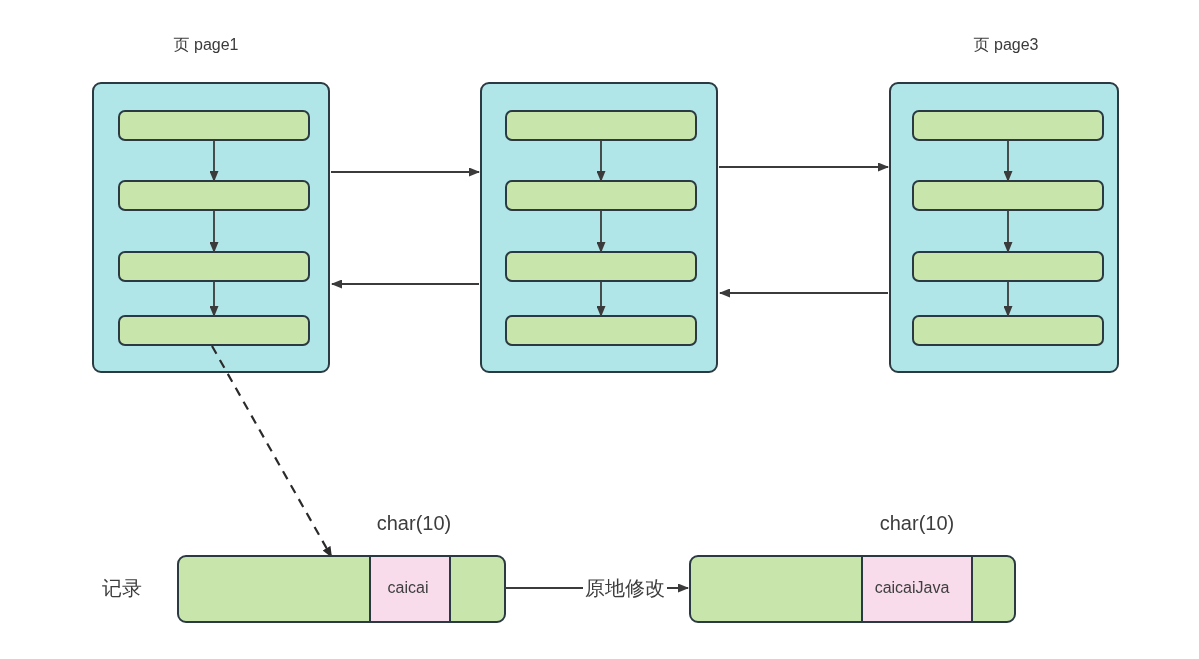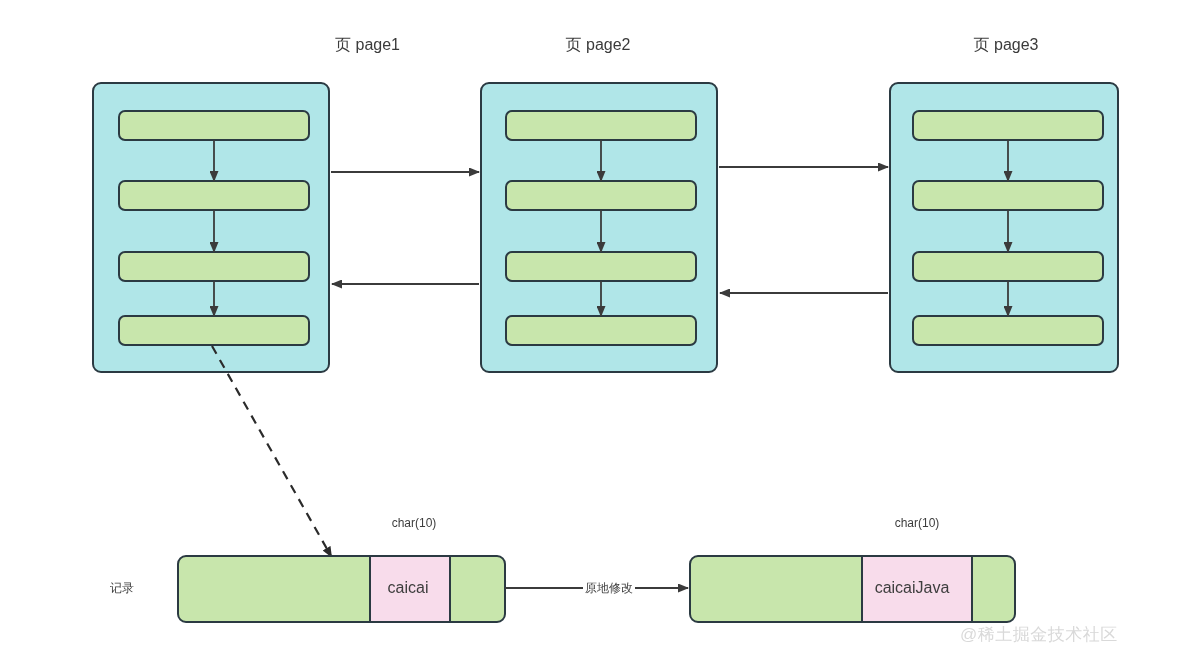--- a/index.html
+++ b/index.html
@@ -20,21 +20,21 @@
   #svg-layer {
     position: absolute;
     left: 0;
     top: 0;
     width: 1199px;
     height: 659px;
   }
   .lbl {
     position: absolute;
     color: #3d3d3d;
-    font-size: 12px;
+    font-size: 20px;
     line-height: 20px;
     white-space: nowrap;
     text-align: center;
   }
   .page-title {
     font-size: 16px;
     color: #3b3b3b;
   }
   .cell-text {
     position: absolute;
@@ -113,26 +113,24 @@
         <path d="M450,556 H497 A8,8 0 0 1 505,564 V614 A8,8 0 0 1 497,622 H450 Z" fill="#c8e6ac" stroke="#2b3a42" stroke-width="2" stroke-linejoin="round"></path>
         <path d="M698,556 H862 V622 H698 A8,8 0 0 1 690,614 V564 A8,8 0 0 1 698,556 Z" fill="#c8e6ac" stroke="#2b3a42" stroke-width="2" stroke-linejoin="round"></path>
         <path d="M862,556 H972 V622 H862 Z" fill="#f8dceb" stroke="#2b3a42" stroke-width="2" stroke-linejoin="round"></path>
         <path d="M972,556 H1007 A8,8 0 0 1 1015,564 V614 A8,8 0 0 1 1007,622 H972 Z" fill="#c8e6ac" stroke="#2b3a42" stroke-width="2" stroke-linejoin="round"></path>
       </g>
     <g id="transition-arrow-group">
         <line x1="505" y1="588" x2="688" y2="588" stroke="#3b3b3b" stroke-width="1.8" marker-end="url(#arrow-r)"></line>
       </g>
   </svg>
 
-  <div class="lbl page-title" id="t-page1" style="left: 0; top: 35px; width: 400px; overflow: visible; transform: none; text-align: right;">页 page1</div>
-  <div class="lbl page-title" id="t-page2" style="left: 398px; top: 35px; width: 400px; overflow: visible; transform: none; text-align: center;">页 page2</div>
+  <div class="lbl page-title" id="t-page1" style="left: 6px; top: 35px; width: 400px; overflow: visible; transform: none; text-align: center;">页 page1</div>
   <div class="lbl page-title" id="t-page3" style="left: 806px; top: 35px; width: 400px; overflow: visible; transform: none; text-align: center;">页 page3</div>
 
   <div class="lbl" id="t-char1" style="left: 214px; top: 513px; width: 400px; overflow: visible; transform: none; text-align: center;">char(10)</div>
   <div class="lbl" id="t-char2" style="left: 717px; top: 513px; width: 400px; overflow: visible; transform: none; text-align: center;">char(10)</div>
   <div class="lbl" id="t-record" style="left: -78px; top: 578px; width: 400px; overflow: visible; transform: none; text-align: center;">记录</div>
   <div class="lbl" id="t-transition" style="left: 547px; top: 578px; width: auto; overflow: visible; transform: none; text-align: center; background: rgb(255, 255, 255); padding: 0px 2px; margin-left: 36px;">原地修改</div>
 
   <div class="cell-text" id="t-seg1" style="left: 370px; width: 76px; top: 579px;">caicai</div>
   <div class="cell-text" id="t-seg2" style="left: 862px; width: 100px; top: 579px;">caicaiJava</div>
 
-  <div class="watermark" id="t-watermark" style="left: 899px; top: 623px; width: 280px; text-align: center;">@稀土掘金技术社区</div>
 </div>
 
 </body></html>

